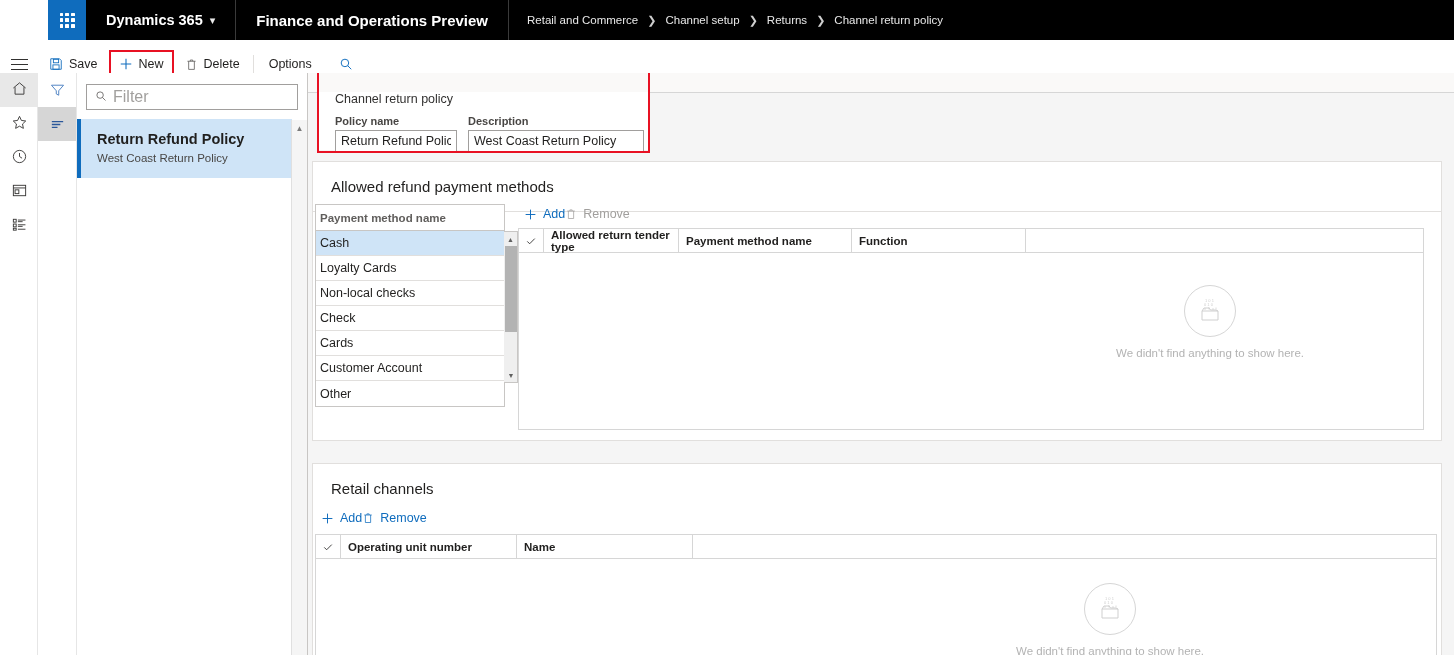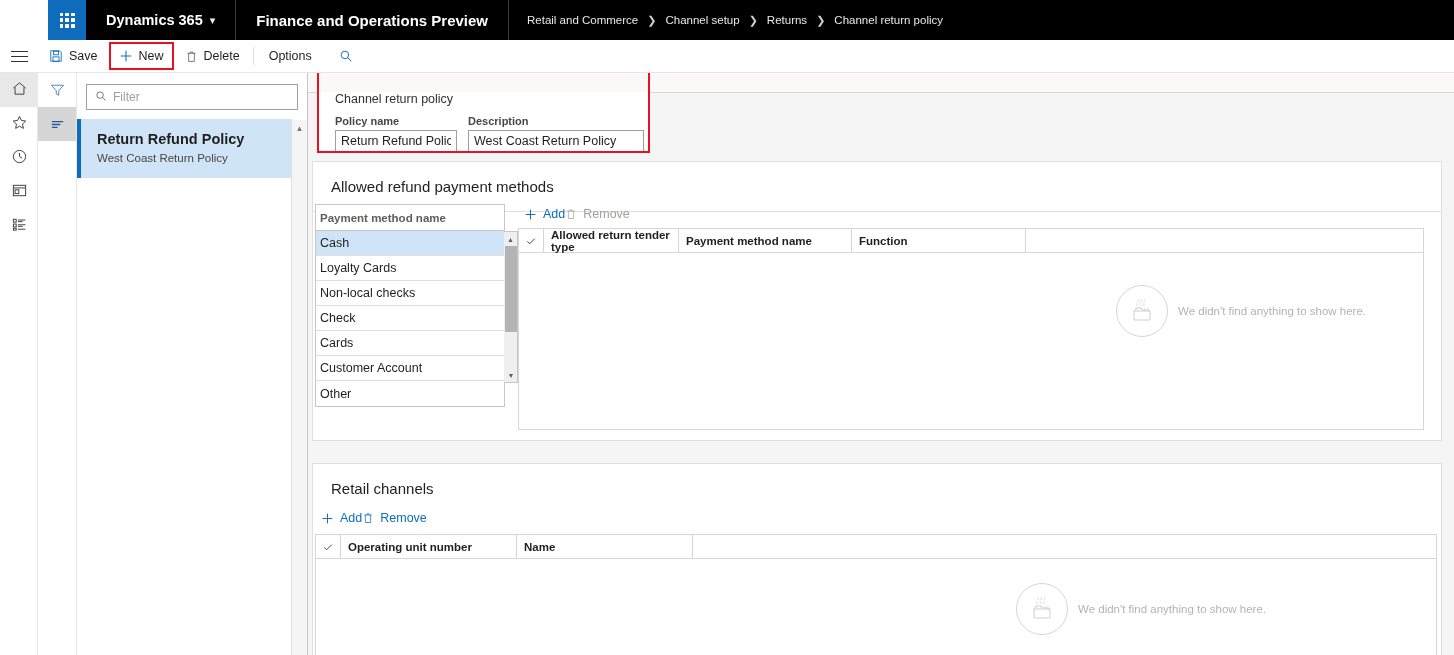--- a/index.html
+++ b/index.html
@@ -40,21 +40,21 @@
   }
   .breadcrumb {
     display: flex; align-items: center; gap: 9px;
     padding: 0 18px; color: #e8e8e8; font-size: 11.5px;
   }
   .breadcrumb .crumb { cursor: pointer; white-space: nowrap; }
   .breadcrumb .sep { color: #cfcfcf; font-size: 11px; }
 
   
   .cmdbar {
-    position: absolute; top: 40px; left: 0; width: 1454px; height: 33px;
+    position: absolute; top: 48px; left: 0; width: 1454px; height: 33px;
     background: #ffffff; border-bottom: 1px solid #e6e6e6;
     display: flex; align-items: center;
   }
   .hamburger {
     width: 38px; height: 33px; display: flex; align-items: center; justify-content: center;
     cursor: pointer; flex: 0 0 38px;
   }
   .hamburger span {
     display: block; width: 17px; height: 11px; position: relative;
   }
@@ -101,21 +101,21 @@
   .listpanel {
     position: absolute; top: 73px; left: 77px; width: 231px; height: 582px;
     background: #ffffff; border-right: 1px solid #c8c6c4;
   }
   .filter-wrap { padding: 11px 9px 9px 9px; }
   .filter-box {
     position: relative; height: 26px; border: 1px solid #a19f9d; background: #ffffff;
     display: flex; align-items: center; padding-left: 8px; gap: 6px;
   }
   .filter-box input {
-    border: 0; outline: 0; font-size: 12px; font-family: "Liberation Sans", sans-serif;
+    border: 0; outline: 0; font-size: 16px; font-family: "Liberation Sans", sans-serif;
     color: #323130; width: 170px; background: transparent;
   }
   .filter-box input::placeholder { color: #a19f9d; }
   .list-item {
     position: relative; background: #cfe4f7; border-left: 4px solid #0f6cbd;
     padding: 12px 14px 14px 16px; cursor: pointer; width: 215px;
   }
   .list-item .li-title { font-size: 14.5px; font-weight: 600; color: #201f1e; }
   .list-item .li-sub { font-size: 11.5px; color: #484644; margin-top: 5px; }
   .list-scroll {
@@ -213,21 +213,21 @@
   .grid-head { display: flex; height: 24px; border-bottom: 1px solid #d6d6d6; }
   .gh {
     display: flex; align-items: center; padding-left: 7px;
     font-size: 11.5px; color: #201f1e; font-weight: 600;
     border-right: 1px solid #d6d6d6;
   }
   .gh.check { width: 25px; padding-left: 0; justify-content: center; color: #605e5c; }
   .grid-body { position: relative; }
 
   .empty {
-    position: absolute; display: flex; 
+    position: absolute; display: flex; flex-direction: column;
     align-items: center; gap: 10px;
   }
   .empty .emp-text { font-size: 11.5px; color: #b3b3b3; }
   .circle-ico {
     width: 52px; height: 52px; border: 1px solid #d6d6d6; border-radius: 50%;
     display: flex; align-items: center; justify-content: center;
   }
 </style>
 </head>
 <body>

